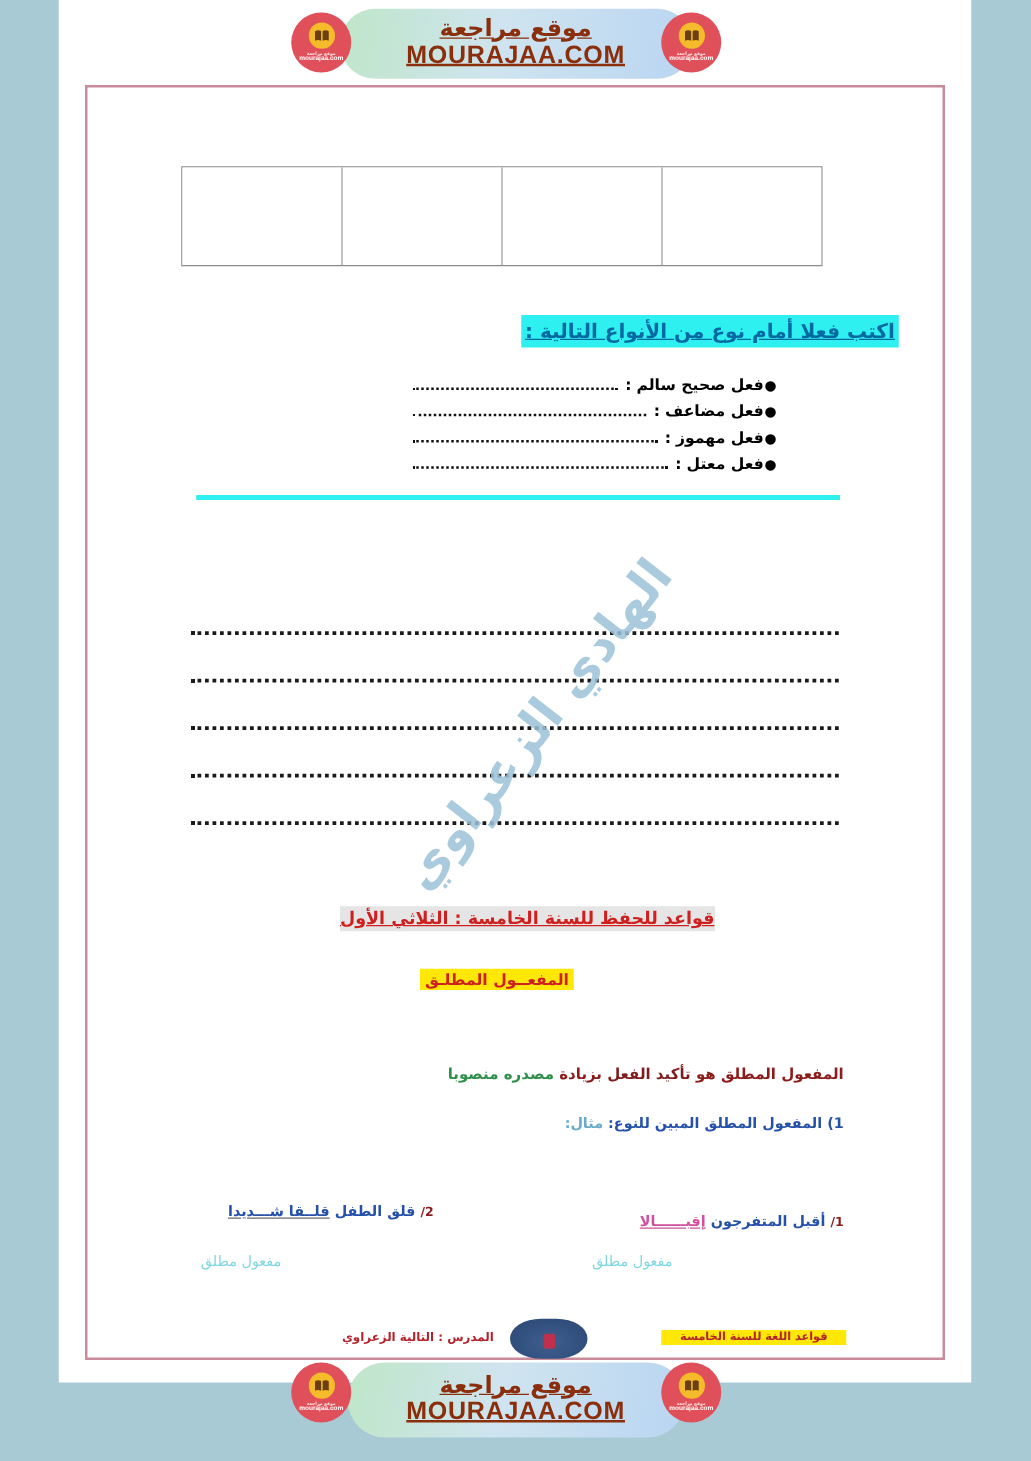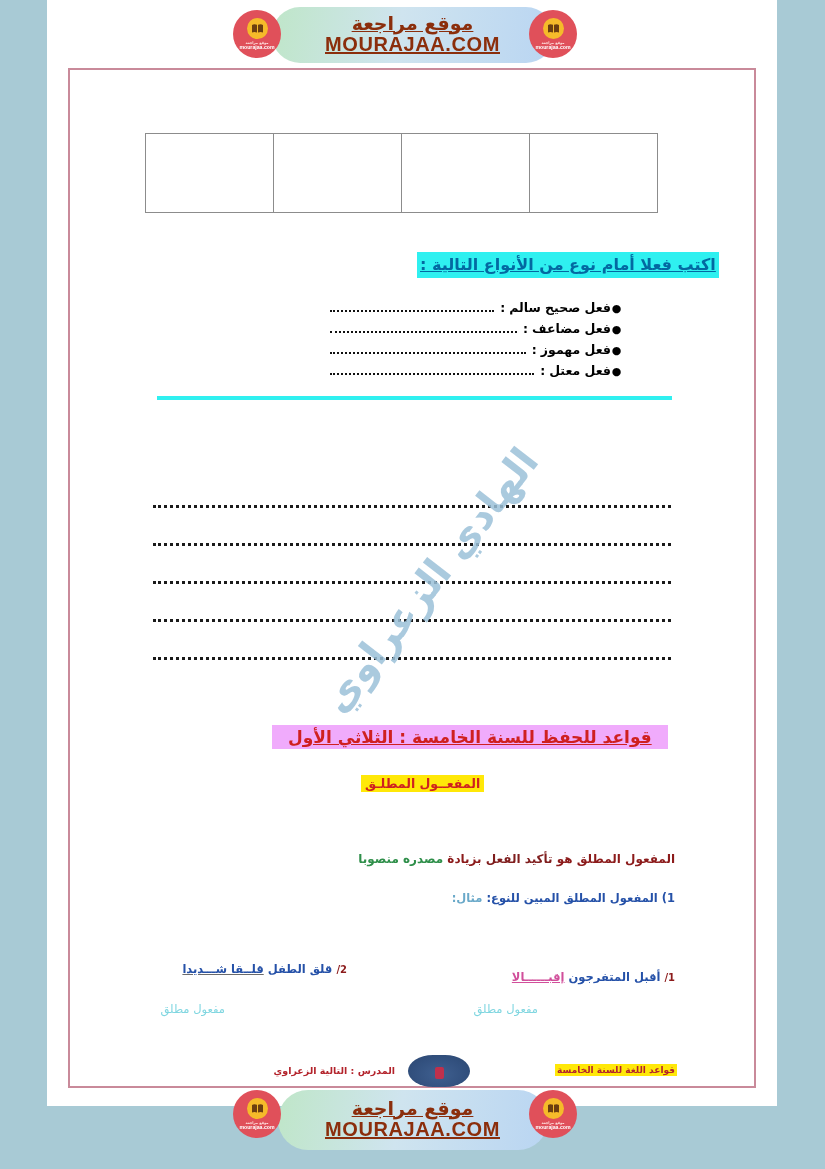--- a/index.html
+++ b/index.html
@@ -236,35 +236,35 @@
     z-index: 5;
     white-space: nowrap;
     font-family: "DejaVu Sans", sans-serif;
   }
 
   
   .hl-green {
     position: absolute;
     left: 272px;
     top: 725px;
-    background: #f0abfc;
+    background: #e5e5e5;
     color: #cf2020;
-    font-size: 17px;
-    font-weight: bold;
-    padding: 2px 16px;
+    font-size: 14px;
+    font-weight: bold;
+    padding: 2px 0;
     text-decoration: underline;
     text-decoration-color: #cf2020;
     white-space: nowrap;
     direction: rtl;
   }
 
   
   .hl-yellow {
     position: absolute;
-    left: 361px;
+    left: 336px;
     top: 775px;
     background: #ffe808;
     color: #cf2020;
     font-size: 12.5px;
     font-weight: bold;
     padding: 1px 4px;
     white-space: nowrap;
     direction: rtl;
   }
 
@@ -339,21 +339,21 @@
     white-space: nowrap;
   }
   .footer-subject {
     position: absolute;
     right: 148px;
     top: 1064px;
     background: #ffe808;
     color: #b3232b;
     font-size: 9px;
     font-weight: bold;
-    padding: 1px 2px;
+    padding: 1px 15px;
     direction: rtl;
     white-space: nowrap;
   }
   .footer-stamp {
     position: absolute;
     left: 408px;
     top: 1055px;
     width: 62px;
     height: 32px;
     border-radius: 31px / 20px;

